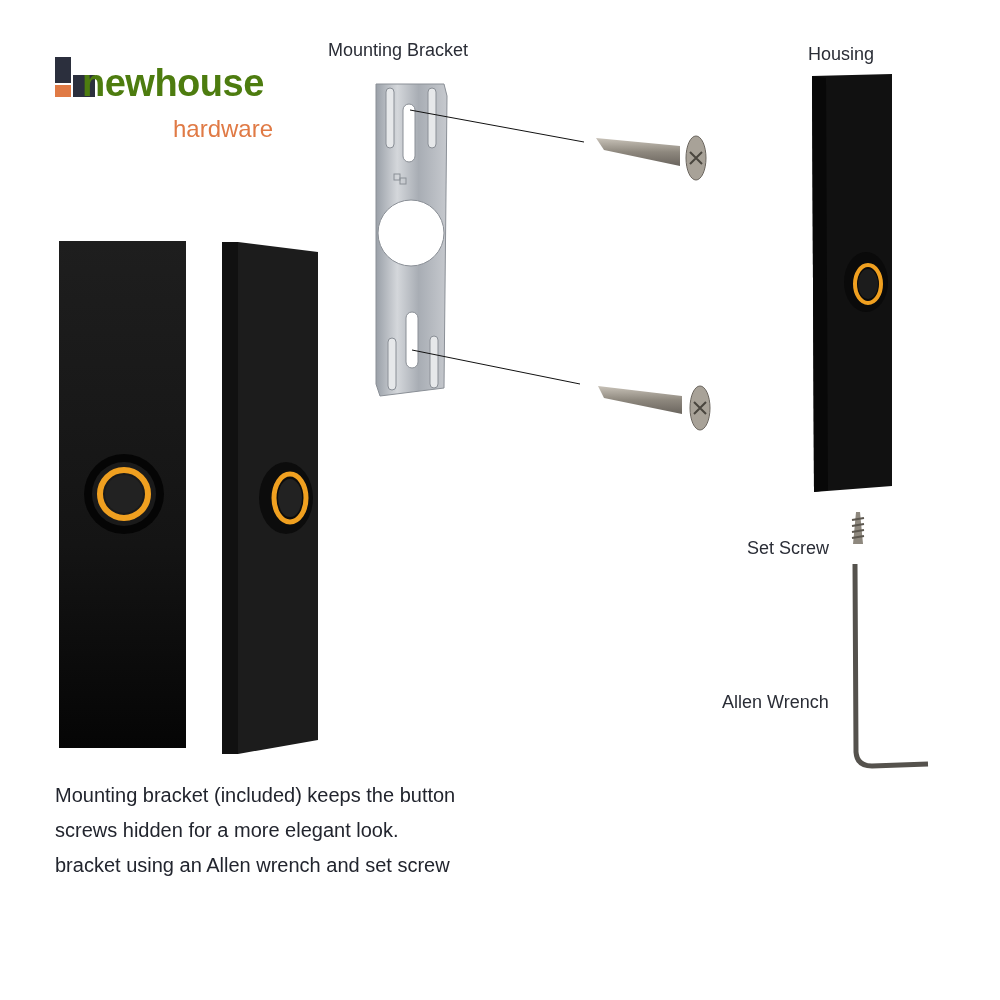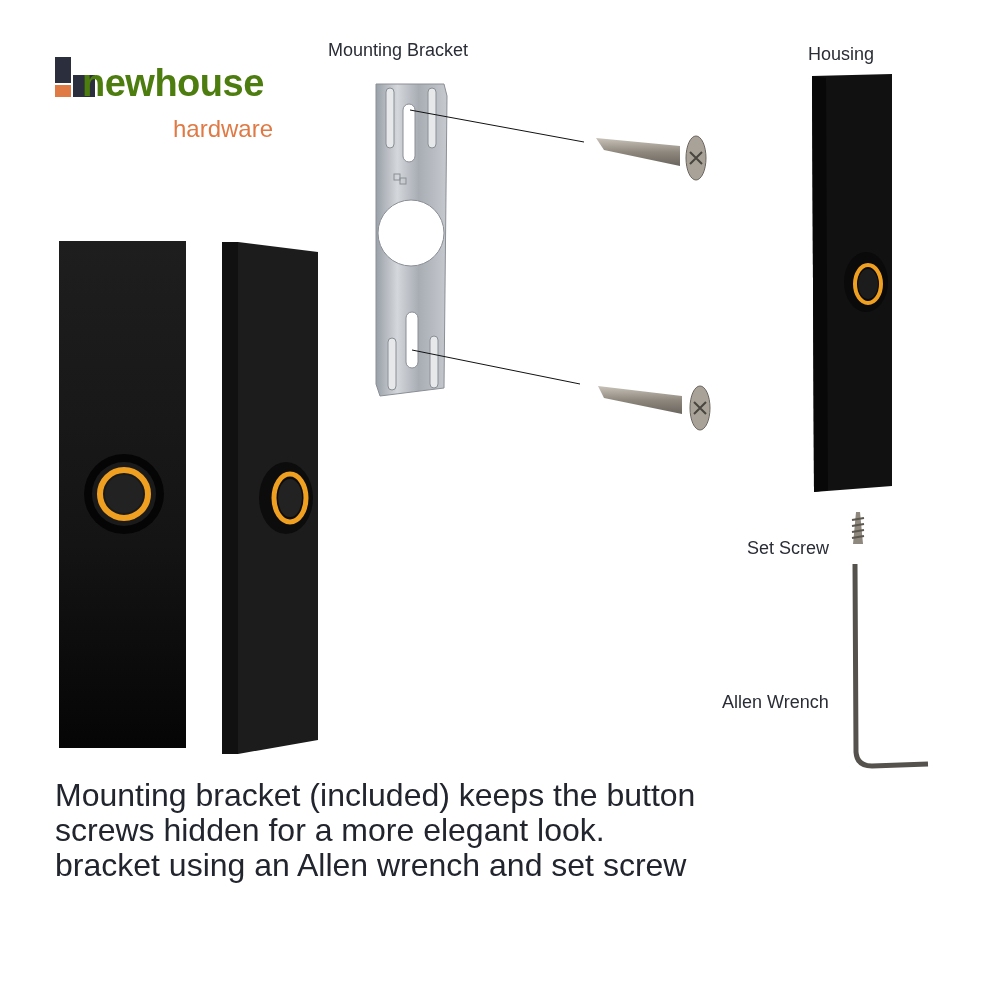--- a/index.html
+++ b/index.html
@@ -2,21 +2,21 @@
 <html><head>
 <meta charset="utf-8">
 <style>
   html, body { margin:0; padding:0; background:#ffffff; }
   body { width:1000px; height:1000px; position:relative; overflow:hidden; font-family:"Liberation Sans", sans-serif; color:#22252e; }
   .abs { position:absolute; }
   .label { font-size:18px; color:#2a2d36; white-space:nowrap; }
   .logo-mark { position:absolute; left:55px; top:57px; width:40px; height:40px; }
   .logo-name { position:absolute; left:82px; top:64px; font-size:38px; color:#4d7c0f; letter-spacing:-0.5px; line-height:1;font-weight:bold; }
   .logo-sub { position:absolute; left:173px; top:102px; font-size:24px; color:#e07a45; line-height:1;margin-top:15px; }
-  .desc { position:absolute; left:55px; top:778px; width:660px; font-size:32px; line-height:35px; color:#22252e; }
+  .desc { position:absolute; left:55px; top:778px; width:660px; font-size:20px; line-height:35px; color:#22252e; }
   .desc p { margin:0; }
 </style>
 </head>
 <body>
 
 <div>
   <svg class="logo-mark" viewBox="0 0 40 40">
     <rect x="0" y="0" width="16" height="26" fill="#2b2f3d"></rect>
     <rect x="0" y="28" width="16" height="12" fill="#e07a45"></rect>
     <rect x="18" y="18" width="22" height="22" fill="#2b2f3d"></rect>

